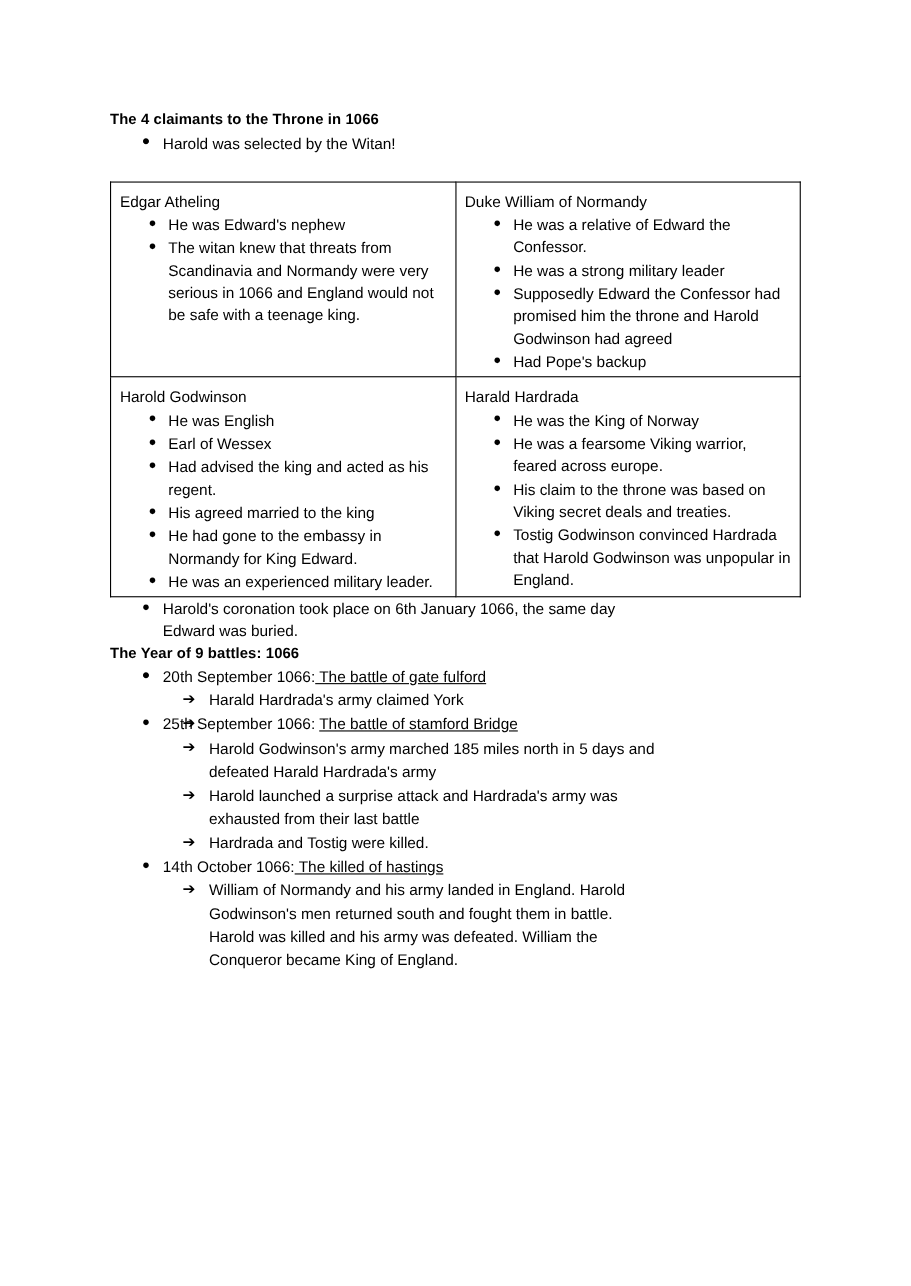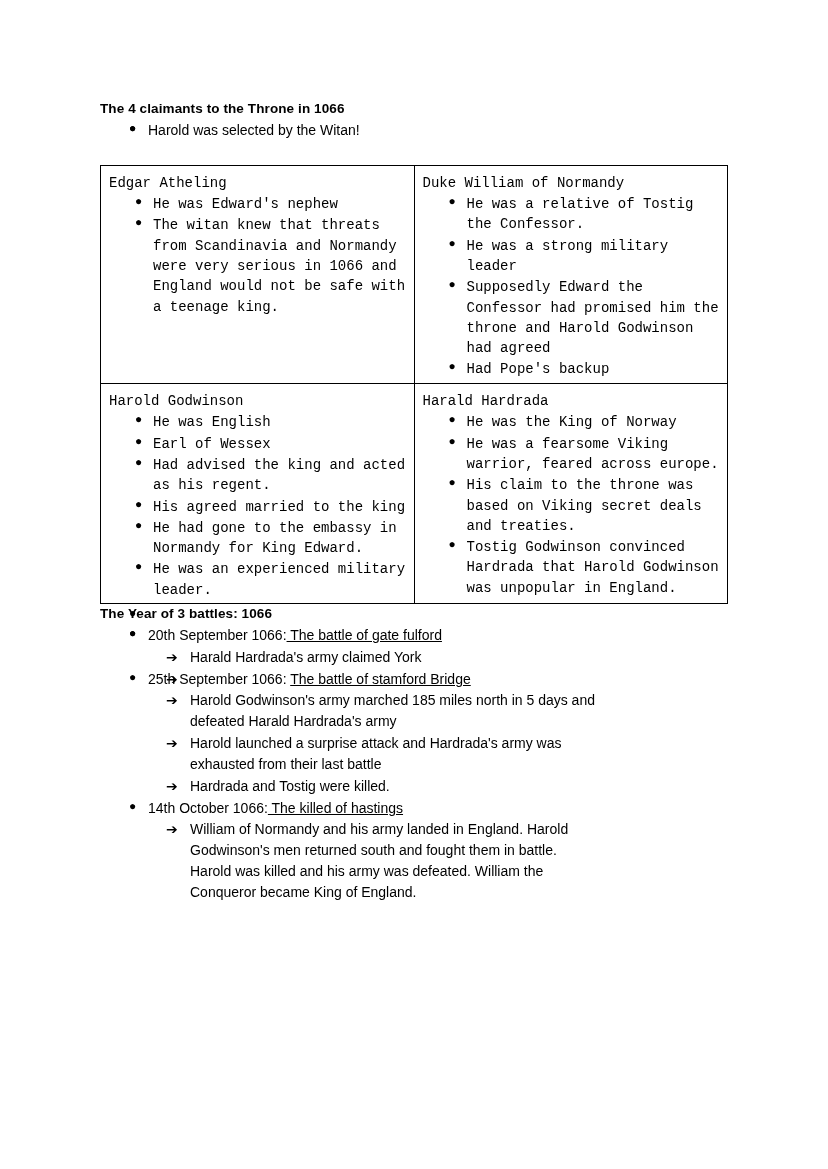--- a/index.html
+++ b/index.html
@@ -78,21 +78,20 @@
     border-collapse: collapse;
     width: 628px;
     margin: 24px 0 0 0;
     table-layout: fixed;
   }
   table.claimants td {
     border: 1.6px solid #000000;
     vertical-align: top;
     padding: 8px 8px 2px 8px;
     width: 50%;
-    font-family: Liberation Mono, monospace;
   }
   .cell-title {
     font-size: 14px;
     line-height: 1.4;
     margin-bottom: 1px;
   }
   ul.cellbullets {
     list-style: none;
     margin: 0;
     padding: 0;
@@ -162,21 +161,21 @@
             <span class="dot">●</span>
             <span>The witan knew that threats from Scandinavia and Normandy were very serious in 1066 and England would not be safe with a teenage king.</span>
           </li>
         </ul>
       </td>
       <td>
         <div class="cell-title">Duke William of Normandy</div>
         <ul class="cellbullets">
           <li>
             <span class="dot">●</span>
-            <span>He was a relative of Tostig the Confessor.</span>
+            <span>He was a relative of Edward the Confessor.</span>
           </li>
           <li>
             <span class="dot">●</span>
             <span>He was a strong military leader</span>
           </li>
           <li>
             <span class="dot">●</span>
             <span>Supposedly Edward the Confessor had promised him the throne and Harold Godwinson had agreed</span>
           </li>
           <li>
@@ -237,24 +236,25 @@
           </li>
         </ul>
       </td>
     </tr>
   </tbody>
     </table>
 
   <ul class="bullets after-table">
     <li>
       <span class="dot">●</span>
-    </li>
-  </ul>
-
-  <h2 class="section-heading battles-heading">The Year of 3 battles: 1066</h2>
+      <span>Harold's coronation took place on 6th January 1066, the same day Edward was buried.</span>
+    </li>
+  </ul>
+
+  <h2 class="section-heading battles-heading">The Year of 9 battles: 1066</h2>
 
   <ul class="bullets battles-list">
     <li>
       <span class="dot">●</span>
     </li>
   </ul>
 
   <ul class="bullets battle-group">
     <li>
       <span class="dot">●</span>

